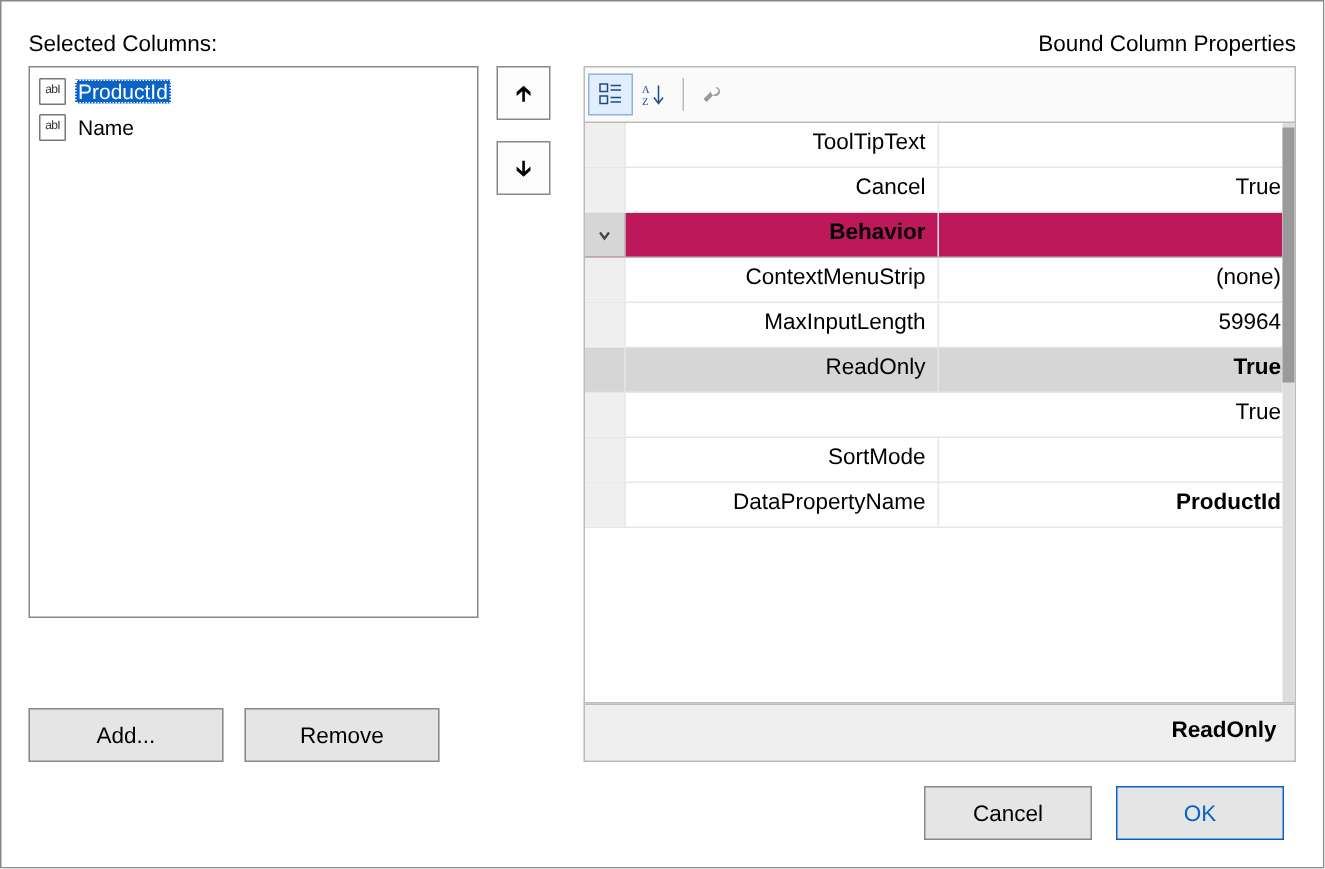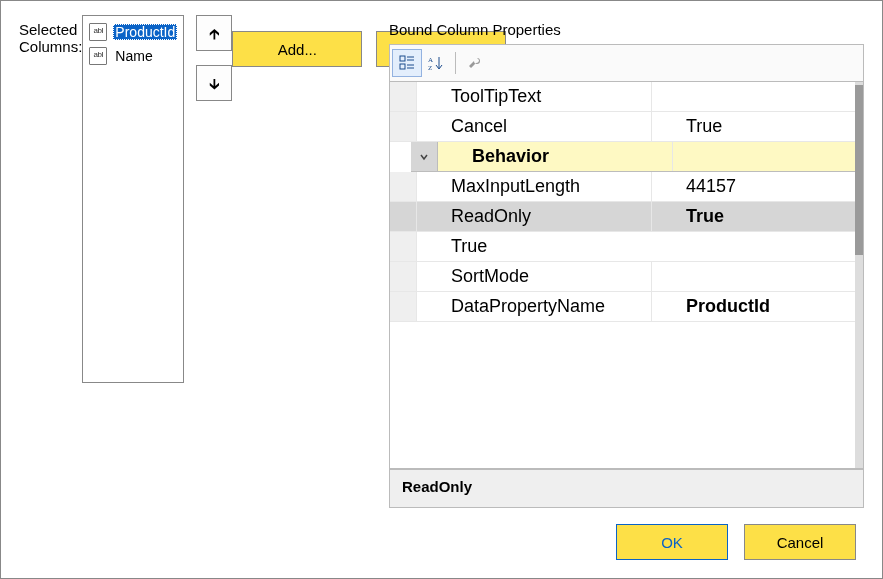--- a/index.html
+++ b/index.html
@@ -3,44 +3,44 @@
 <meta charset="utf-8">
 <style>
   html,body{margin:0;padding:0;font-family:"Segoe UI",Tahoma,sans-serif;font-size:14px;color:#000;background:#fff;}
   .dialog{width:883px;height:579px;box-sizing:border-box;border:1px solid #888;background:#fff;display:flex;flex-direction:column;}
   .titlebar{display:flex;align-items:center;height:38px;padding:0 0 0 14px;}
   .titlebar .title{flex:1;font-size:15px;}
   .titlebar .tb-btn{width:46px;height:38px;display:flex;align-items:center;justify-content:center;font-size:17px;}
   .titlebar .tb-btn svg{width:14px;height:14px;stroke:#000;}
   .body{flex:1;display:flex;padding:14px 18px 0 18px;gap:22px;min-height:0;}
   
-  .left{width:348px;display:flex;flex-direction:row;min-height:0;}
+  .left{width:348px;display:flex;flex-direction:column;min-height:0;}
   .section-label{font-size:15px;margin:6px 0 6px 0;}
   .list-row{display:flex;gap:12px;flex:1;min-height:0;}
   .listbox{flex:1;border:1px solid #888;background:#fff;padding:4px 3px;overflow:auto;height:368px;box-sizing:border-box;}
   .list-item{display:flex;align-items:center;height:24px;padding:0 3px;gap:6px;}
   .list-item .txt{padding:0 2px;}
   .list-item.selected .txt{background:#0a63c7;color:#fff;outline:1px dotted #fff;outline-offset:-1px;}
   .abl-icon{width:16px;height:16px;border:1px solid #777;font-size:8px;line-height:14px;text-align:center;color:#333;border-radius:1px;background:#fff;}
   .abl-icon::after{content:"abI";letter-spacing:-0.5px;}
   .reorder{display:flex;flex-direction:column;gap:14px;padding-top:0;}
   .sq-btn{width:34px;height:34px;border:1px solid #888;background:#fdfdfd;display:flex;align-items:center;justify-content:center;}
   .sq-btn .arrow{font-size:15px;line-height:1;}
   .left-buttons{display:flex;gap:14px;margin:16px 0 0 0;}
-  .btn{height:34px;border:1px solid #888;background:#fde047;display:flex;align-items:center;justify-content:center;min-width:128px;font-size:15px;}
+  .btn{height:34px;border:1px solid #888;background:#e5e5e5;display:flex;align-items:center;justify-content:center;min-width:128px;font-size:15px;}
   
-  .right{flex:1;display:flex;flex-direction:column;min-height:0;}
+  .right{flex:1;display:flex;flex-direction:column;min-height:0;text-align:right;}
   .toolbar{display:flex;align-items:center;height:32px;gap:0;border:1px solid #bbb;background:#fafafa;padding:2px;}
   .tool{width:28px;height:26px;display:flex;align-items:center;justify-content:center;}
   .tool.active{border:1px solid #93b2e0;background:#e3eefc;}
   .tool-sep{width:1px;height:22px;background:#bbb;margin:0 5px;}
   .prop-wrap{flex:1;display:flex;border:1px solid #bbb;border-top:none;min-height:0;position:relative;}
   .prop-grid{flex:1;overflow:auto;}
-  .prop-row{display:flex;align-items:stretch;height:29px;border-bottom:1px solid #e7e7e7;font-size:18px;gap:26px;}
-  .prop-row.header{background:#fef9c3;font-weight:600;border-bottom:1px solid #bcbcbc;margin-left:21px;}
+  .prop-row{display:flex;align-items:stretch;height:29px;border-bottom:1px solid #e7e7e7;font-size:15px;}
+  .prop-row.header{background:#be185d;font-weight:600;border-bottom:1px solid #bcbcbc;}
   .prop-row.hl{background:#d6d6d6;}
   .exp{width:26px;display:flex;align-items:center;justify-content:center;border-right:1px solid #e7e7e7;background:#efefef;color:#555;}
   .prop-row.header .exp{background:#d6d6d6;border-right:1px solid #bcbcbc;}
   .prop-row.hl .exp{background:#d6d6d6;}
   .key{flex:0 0 192px;padding:4px 8px 0 8px;border-right:1px solid #e7e7e7;white-space:nowrap;overflow:hidden;text-overflow:ellipsis;}
   .val{flex:1;padding:4px 1px 0 8px;white-space:nowrap;overflow:hidden;text-overflow:ellipsis;}
   .bold{font-weight:700;}
   .scroll-ind{width:8px;background:#ddd;}
   .scroll-thumb{background:#9a9a9a;height:44%;margin-top:40%;}
   .desc-box{border:1px solid #bbb;border-top:1px solid #bbb;background:#efefef;padding:8px 12px 10px 12px;font-size:15px;}
@@ -133,22 +133,27 @@
               <div class="exp">
                 <svg width="10" height="10" viewBox="0 0 10 10">
                   <polyline points="2,3 5,7 8,3" fill="none" stroke="#444" stroke-width="1.5"></polyline>
                 </svg>
               </div>
               <div class="key">Behavior</div>
               <div class="val"></div>
             </div>
             <div class="prop-row">
               <div class="exp"></div>
+              <div class="key">ContextMenuStrip</div>
+              <div class="val">(none)</div>
+            </div>
+            <div class="prop-row">
+              <div class="exp"></div>
               <div class="key">MaxInputLength</div>
-              <div class="val">44157</div>
+              <div class="val">59964</div>
             </div>
             <div class="prop-row hl">
               <div class="exp"></div>
               <div class="key">ReadOnly</div>
               <div class="val bold">True</div>
             </div>
             <div class="prop-row">
               <div class="exp"></div>
               <div class="val">True</div>
             </div>
@@ -168,17 +173,17 @@
       </div>
 
       <div class="desc-box">
         <div class="desc-title">ReadOnly</div>
       </div>
     </div>
 
   </div>
 
   <div class="footer">
+    <div class="btn std">Cancel</div>
     <div class="btn primary">OK</div>
-    <div class="btn std">Cancel</div>
   </div>
 
 </div>
 
 </body></html>

